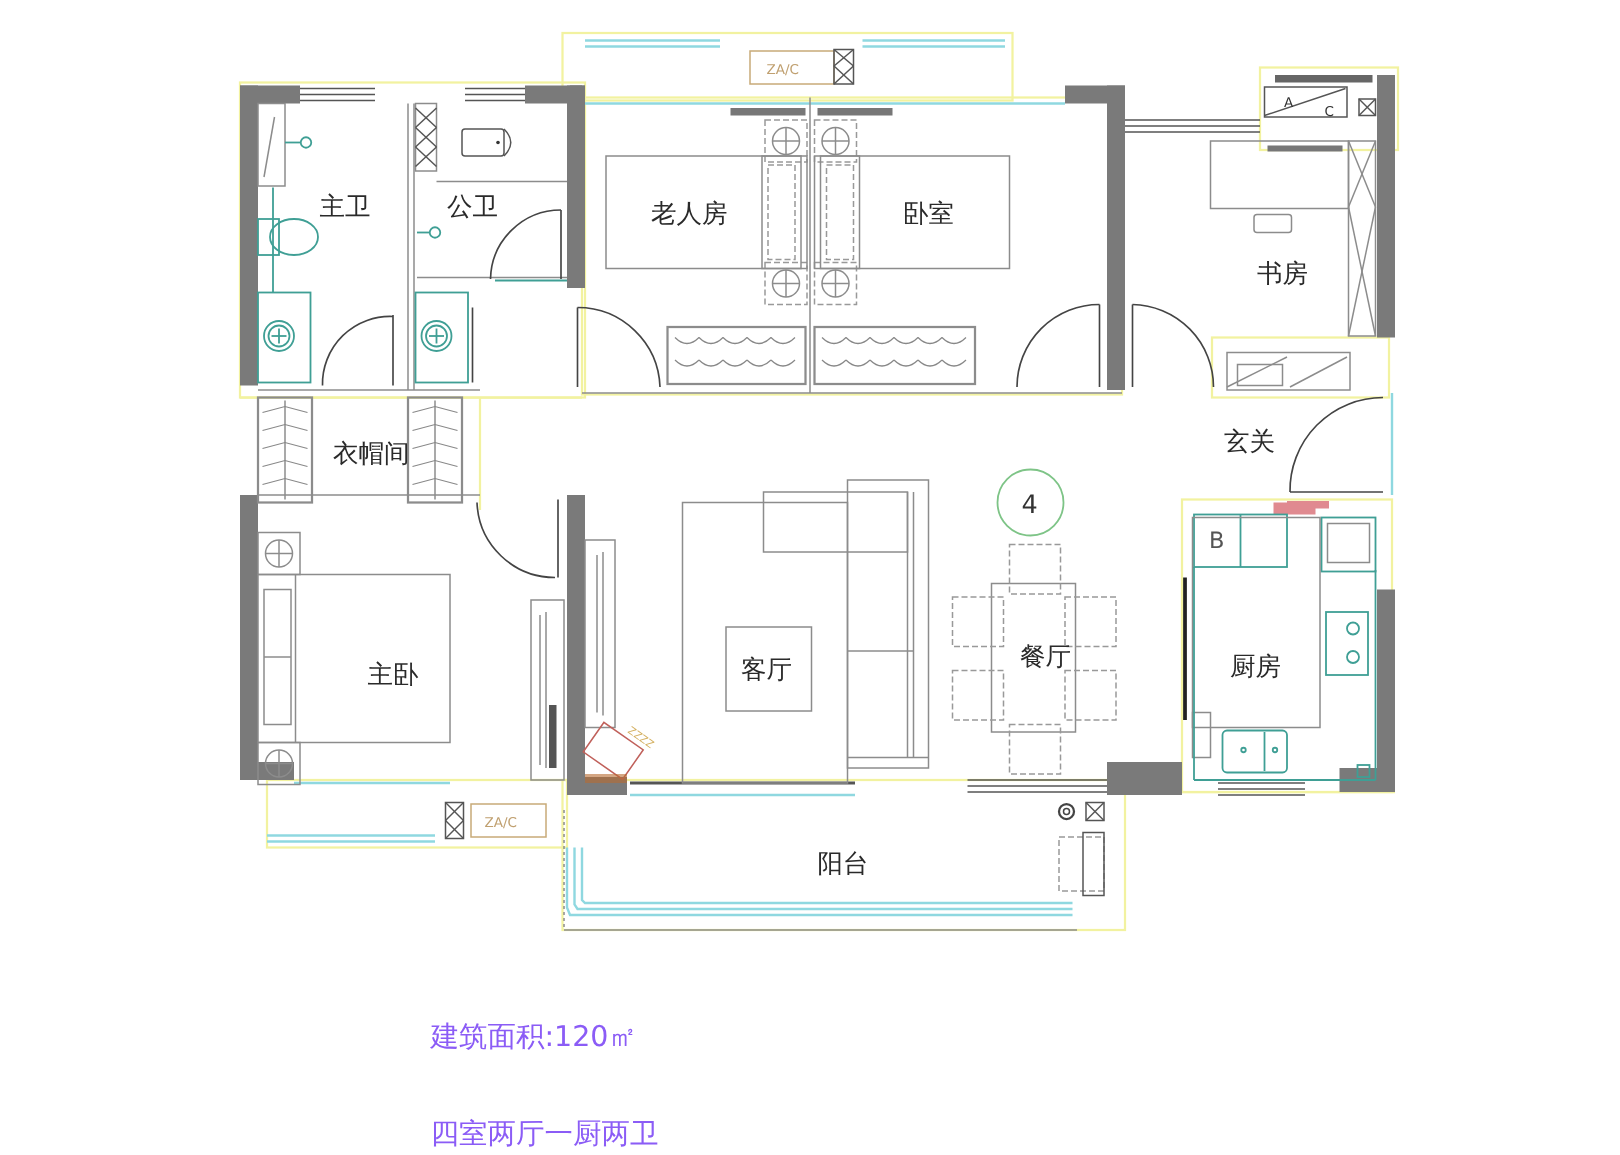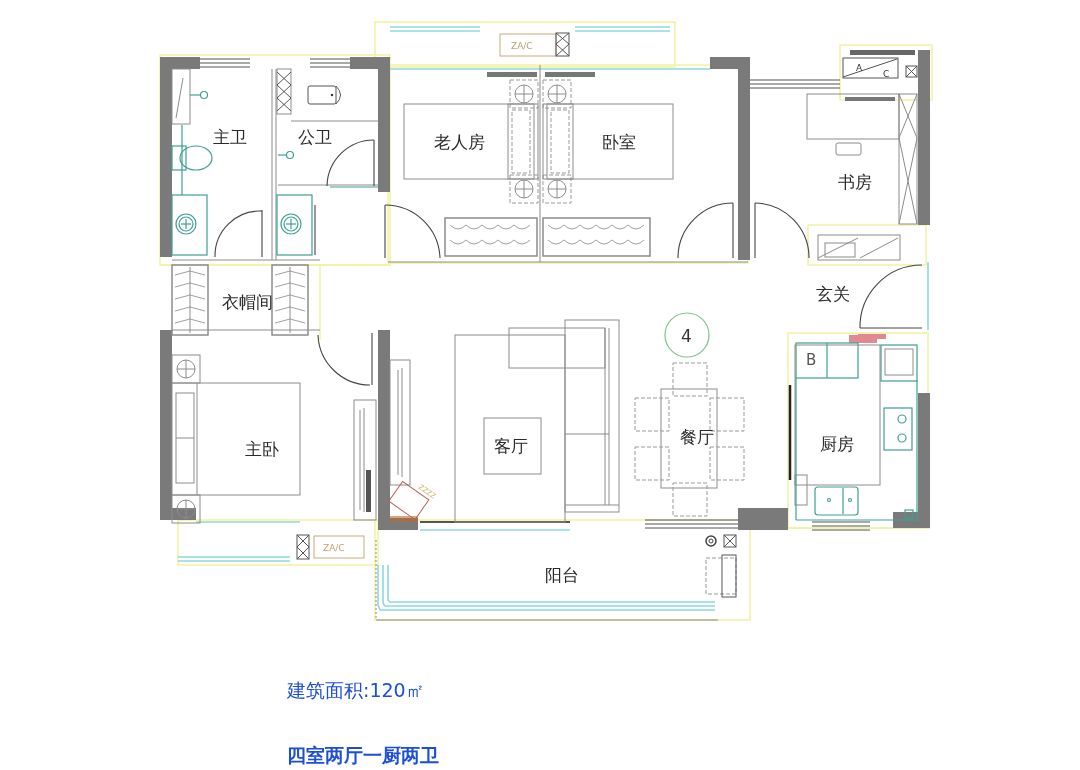--- a/index.html
+++ b/index.html
@@ -9,21 +9,21 @@
   .yel { fill:none; stroke:#f2f2a0; stroke-width:1.5; }
   .cyan { fill:none; stroke:#8fd8e0; stroke-width:1.6; }
   .teal { fill:none; stroke:#3f9f95; stroke-width:1.2; }
   .grey { fill:none; stroke:#8c8c8c; stroke-width:1; }
   .dk { fill:none; stroke:#555; stroke-width:1; }
   .dash { fill:none; stroke:#999; stroke-width:1; stroke-dasharray:4 2; }
   .door { fill:none; stroke:#444; stroke-width:1.1; }
   .win { stroke:#555; stroke-width:1; }
   .room-label { font-family:"DejaVu Sans", sans-serif; font-size:17px; fill:#2a2a2a; }
   .ac-label { font-family:"DejaVu Sans", sans-serif; font-size:9px; fill:#c0a070; }
-  .caption { position:absolute; left:287px; font-family:"DejaVu Sans", sans-serif; font-size:19px; color:#1d4ed8; }
+  .caption { position:absolute; left:287px; font-family:"DejaVu Sans", sans-serif; font-size:19px; color:#8b5cf6; }
 </style>
 </head>
 <body>
 
 <svg id="plan" viewBox="0 0 1080 770" xmlns="http://www.w3.org/2000/svg">
 
   <g>
     <rect class="yel" x="160" y="55" width="230" height="210"></rect>
     <rect class="yel" x="375" y="22" width="300" height="45"></rect>
     <rect class="yel" x="388" y="65" width="360" height="198"></rect>
@@ -360,13 +360,13 @@
       <line class="dk" x1="736" y1="535" x2="724" y2="547"></line>
     <rect class="dash" x="706" y="558" width="30" height="36"></rect>
     <rect class="dk" x="722" y="555" width="14" height="42"></rect>
     <text class="room-label" x="545" y="581">阳台</text>
   </g>
 </svg>
 
 <div class="caption" style="top:678px;">
   <span>建筑面积:120</span><span>㎡</span>
 </div>
-<div class="caption" style="top:743px;font-weight:bold;">四室两厅一厨两卫</div>
+<div class="caption" style="top:743px;">四室两厅一厨两卫</div>
 
 </body></html>

